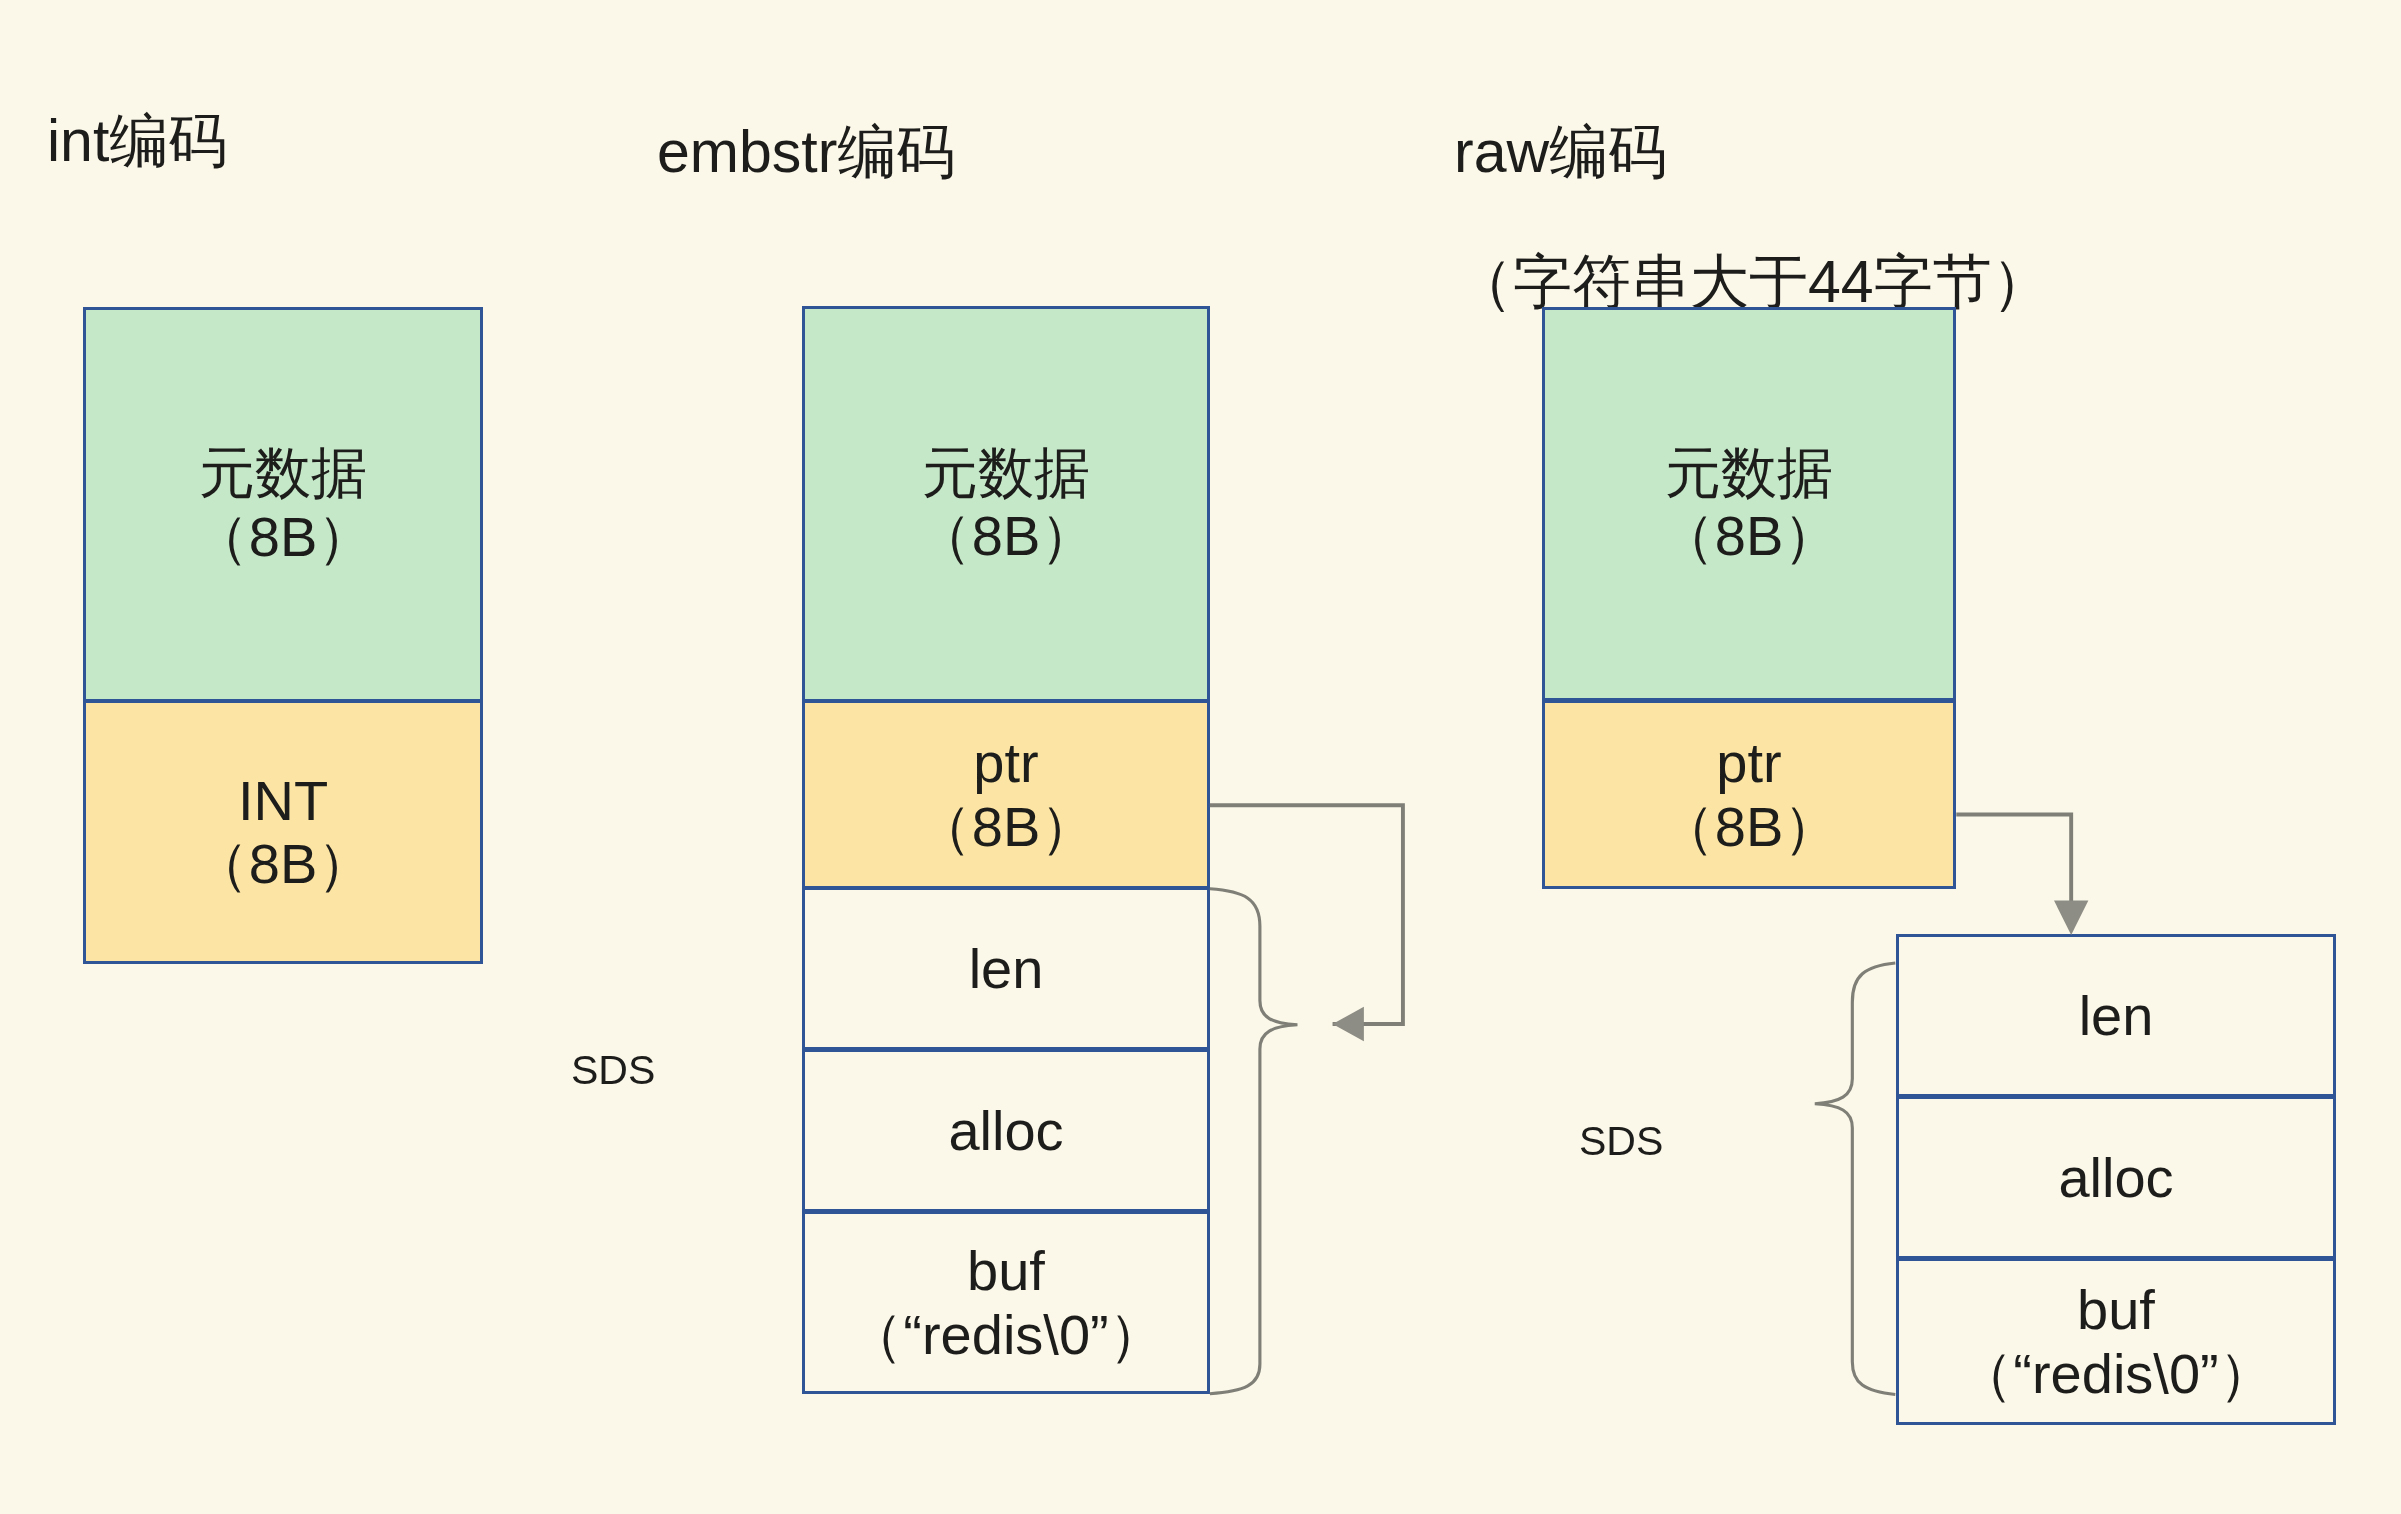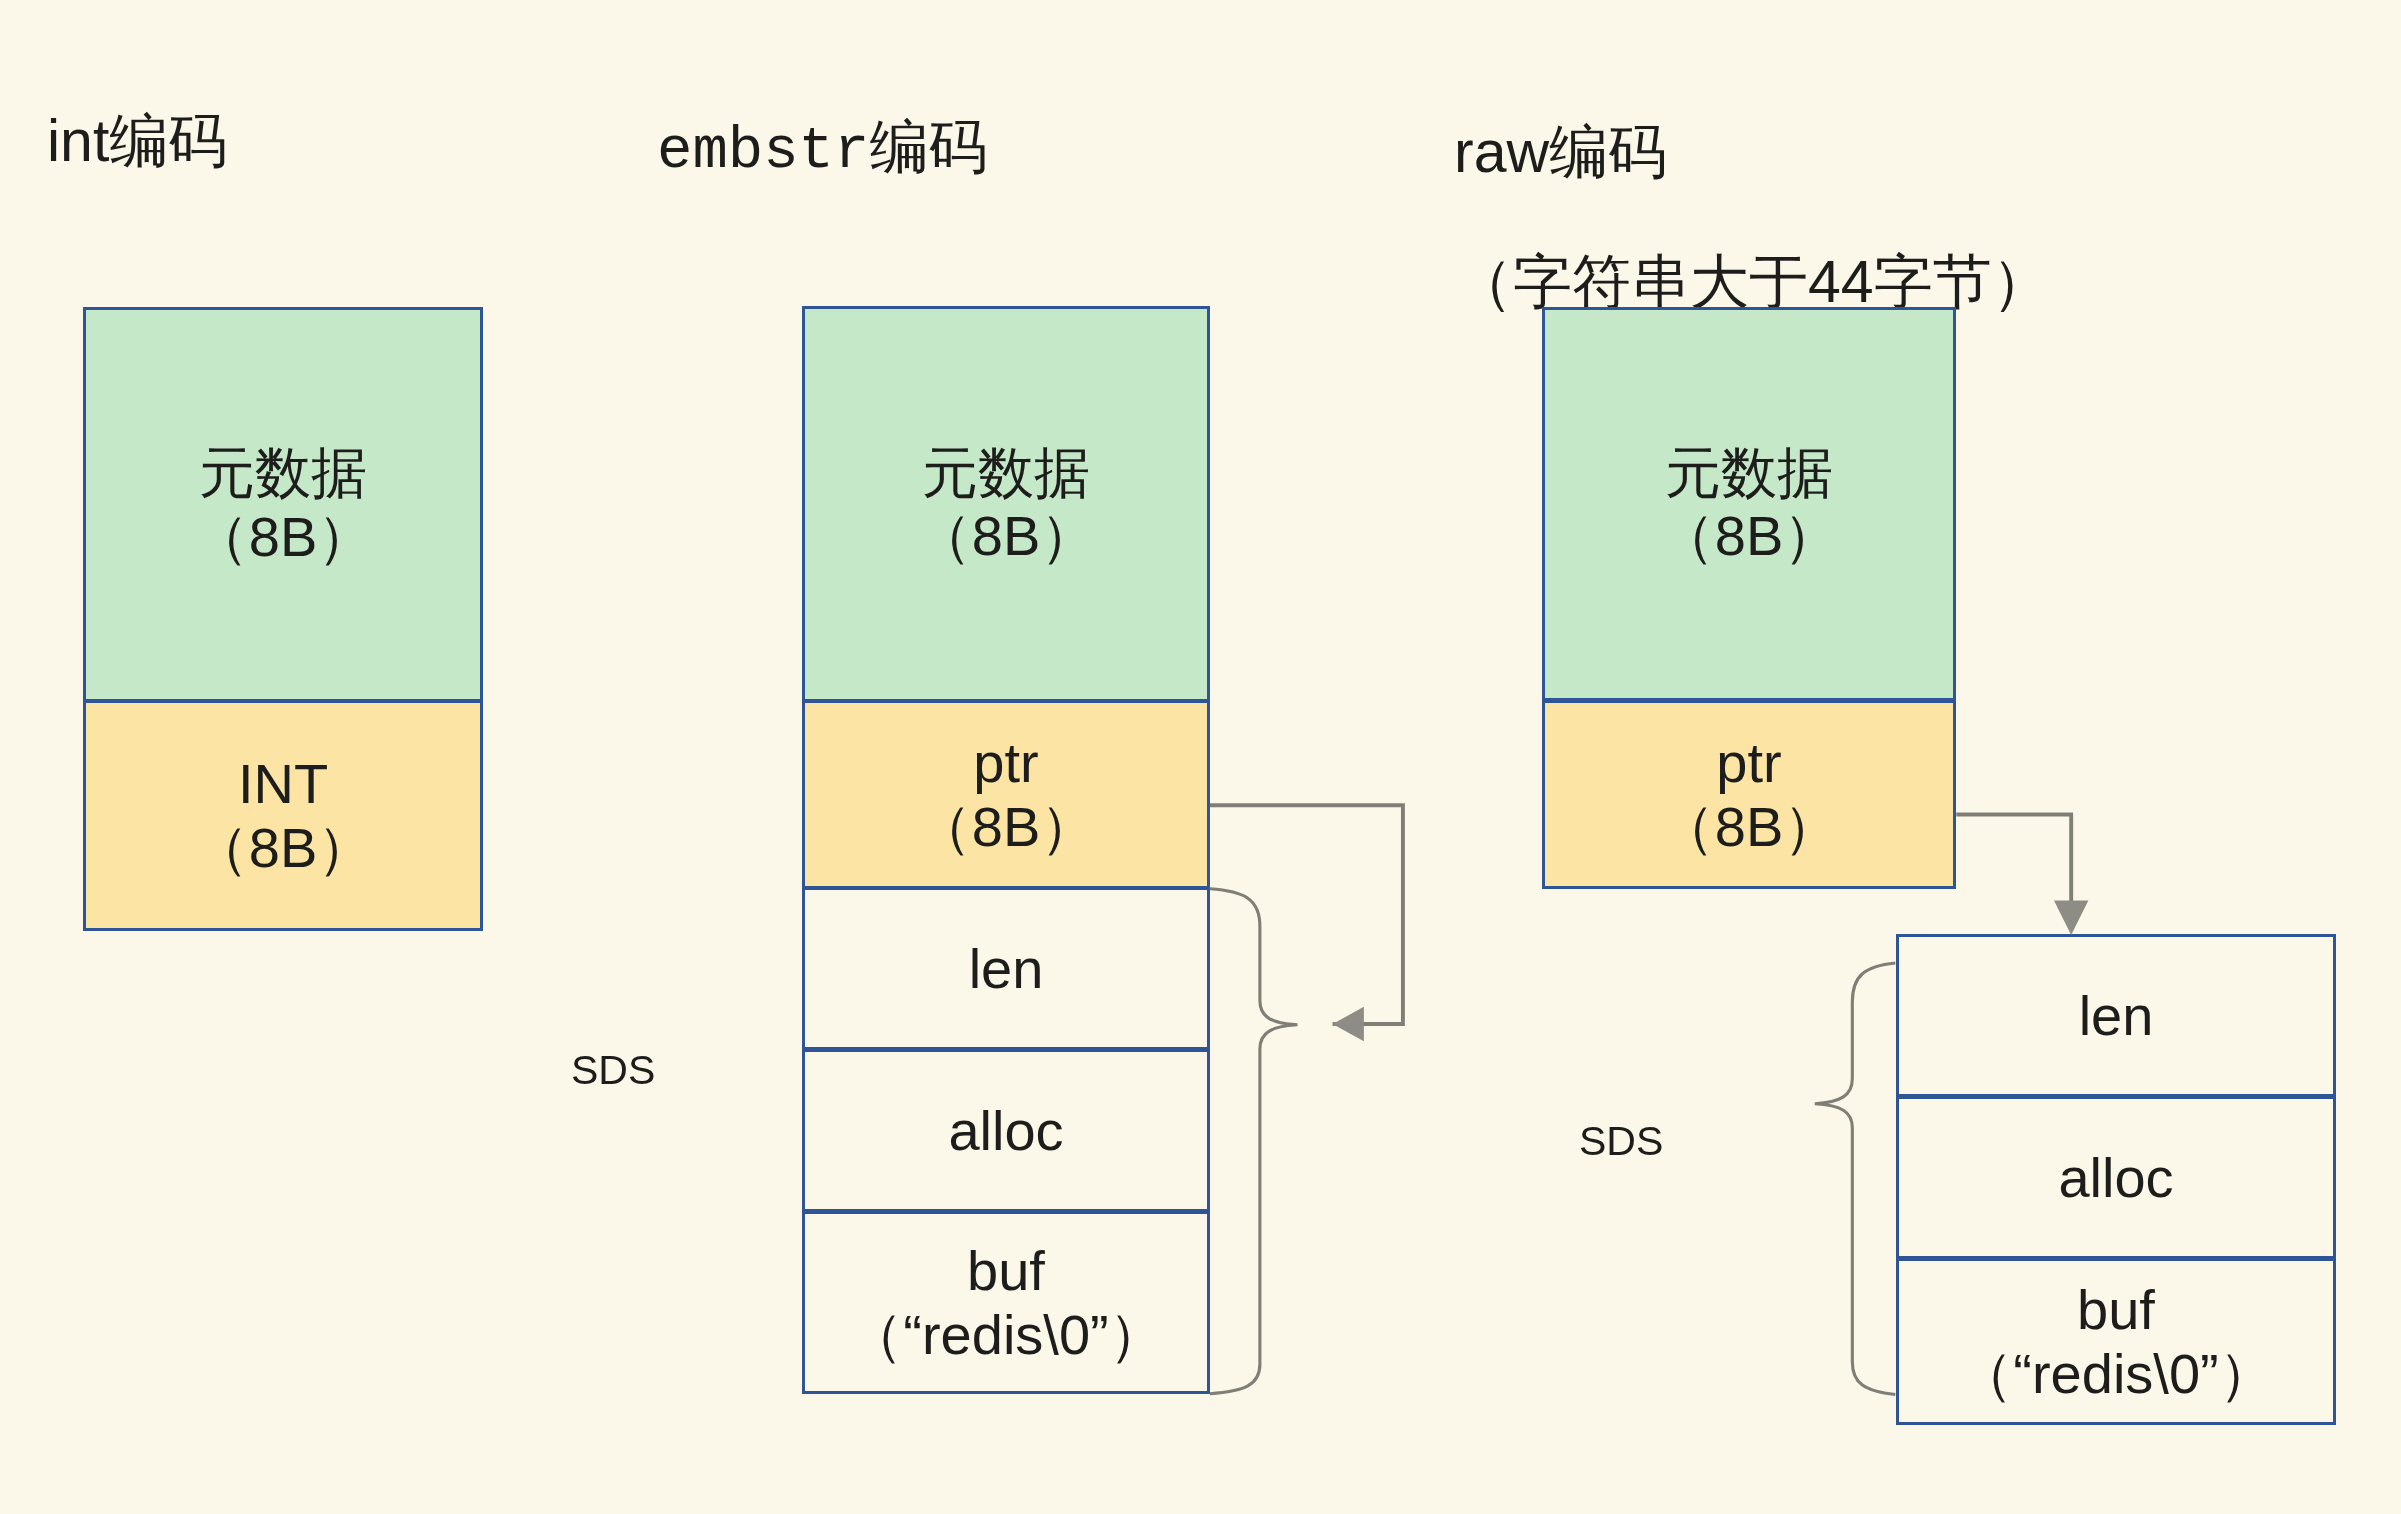--- a/index.html
+++ b/index.html
@@ -18,21 +18,21 @@
   }
   .hdr {
     position: absolute;
     text-align: left;
     font-size: 59px;
     line-height: 1.10;
     color: #1d1d1b;
     white-space: pre-line;
   }
   #hdr-int   { left: 47px;   top: 109px;  width: 438px; }
-  #hdr-emb   { left: 657px;  top: 55px;   width: 719px; font-family: Liberation Mono, monospace; }
+  #hdr-emb   { left: 657px;  top: 55px;   width: 719px; }
   #hdr-raw   { left: 1454px; top: 55px;   width: 719px; }
 
   .box {
     position: absolute;
     box-sizing: border-box;
     border: 3.1px solid #2f5597;
     display: flex;
     flex-direction: column;
     align-items: center;
     justify-content: center;
@@ -84,21 +84,21 @@
   </div>
 
   <div class="hdr" id="hdr-raw">
     <div>raw编码</div>
     <div>（字符串大于44字节）</div>
   </div>
 
   <div class="box green" style="left:83px; top:307px; width:400px; height:395px;">元数据
 （8B）</div>
 
-  <div class="box yellow" style="left:83px; top:700px; width:400px; height:231px;">INT
+  <div class="box yellow" style="left:83px; top:700px; width:400px; height:264px;">INT
 （8B）</div>
 
   <div class="box green" style="left:802px; top:306px; width:408px; height:396px;">元数据
 （8B）</div>
 
   <div class="box yellow" style="left:802px; top:700px; width:408px; height:189px;">ptr
 （8B）</div>
 
   <div class="box plain" style="left:802px; top:887px; width:408px; height:163px;">len</div>
 

